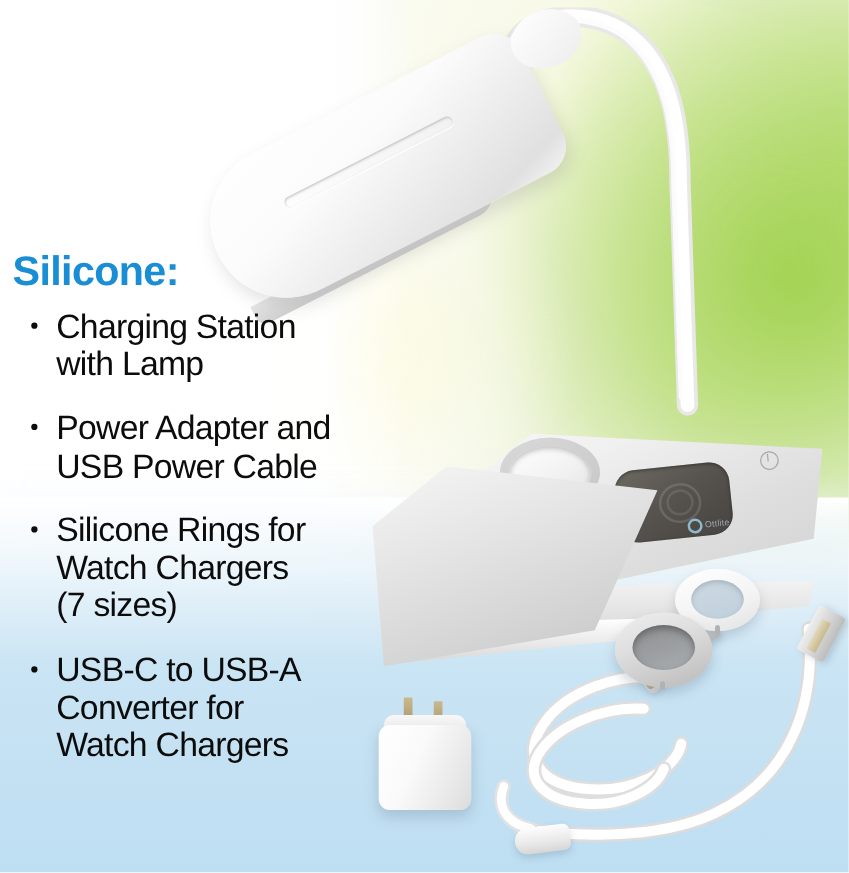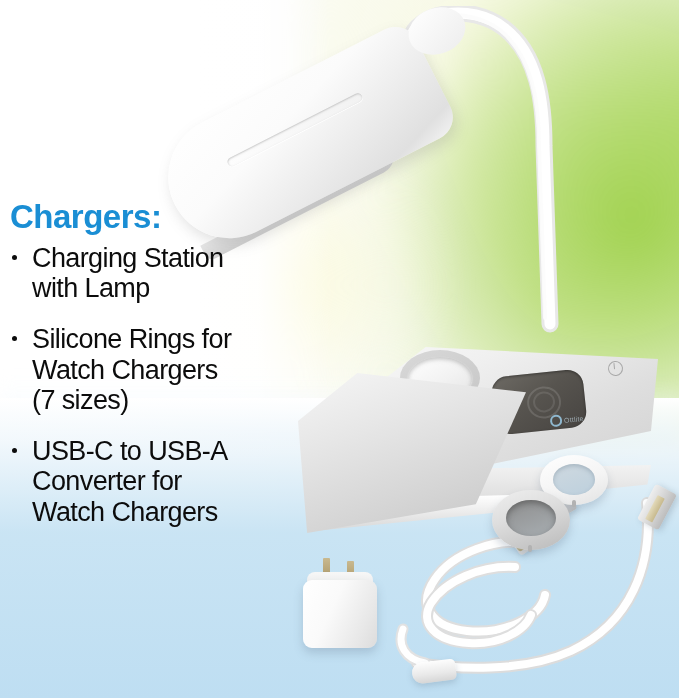--- a/index.html
+++ b/index.html
@@ -41,21 +41,21 @@
     background:linear-gradient(to bottom, rgba(255,255,255,0) 0%, rgba(236,245,251,.7) 100%);
     filter:blur(8px);
   }
 
   
   .text-panel{position:absolute;left:10px;top:200px;width:330px;}
   .includes-title{
     color:#1a8ed4;font-weight:bold;font-size:33px;letter-spacing:-.5px;
     margin:0 0 10px 0;line-height:1;
   }
-  ul.feature-list{list-style:none;margin:0;padding:0;}
+  ul.feature-list{list-style:none;margin:13px;padding:0;}
   ul.feature-list li{
     position:relative;color:#0c0c0c;font-size:27px;line-height:1.12;
     padding-left:22px;margin-bottom:21px;letter-spacing:-.6px;font-weight:400;
   }
   ul.feature-list li .bullet{
     position:absolute;left:2px;top:12px;width:5px;height:5px;border-radius:50%;
     background:#0c0c0c;
   }
   ul.feature-list li .ftxt{display:block;white-space:pre-line;}
 
@@ -343,26 +343,31 @@
   </div>
 
   <div class="adapter">
     <div class="prong p1"></div>
     <div class="prong p2"></div>
     <div class="top"></div>
     <div class="box"></div>
   </div>
 
   <div class="text-panel">
-    <div class="includes-title">Chargers:</div>
+    <div class="includes-title">Silicone:</div>
     <ul class="feature-list">
       <li>
         <span class="bullet"></span>
         <span class="ftxt">Charging Station
 with Lamp</span>
+      </li>
+      <li>
+        <span class="bullet"></span>
+        <span class="ftxt">Power Adapter and
+USB Power Cable</span>
       </li>
       <li>
         <span class="bullet"></span>
         <span class="ftxt">Silicone Rings for
 Watch Chargers
 (7 sizes)</span>
       </li>
       <li>
         <span class="bullet"></span>
         <span class="ftxt">USB-C to USB-A

